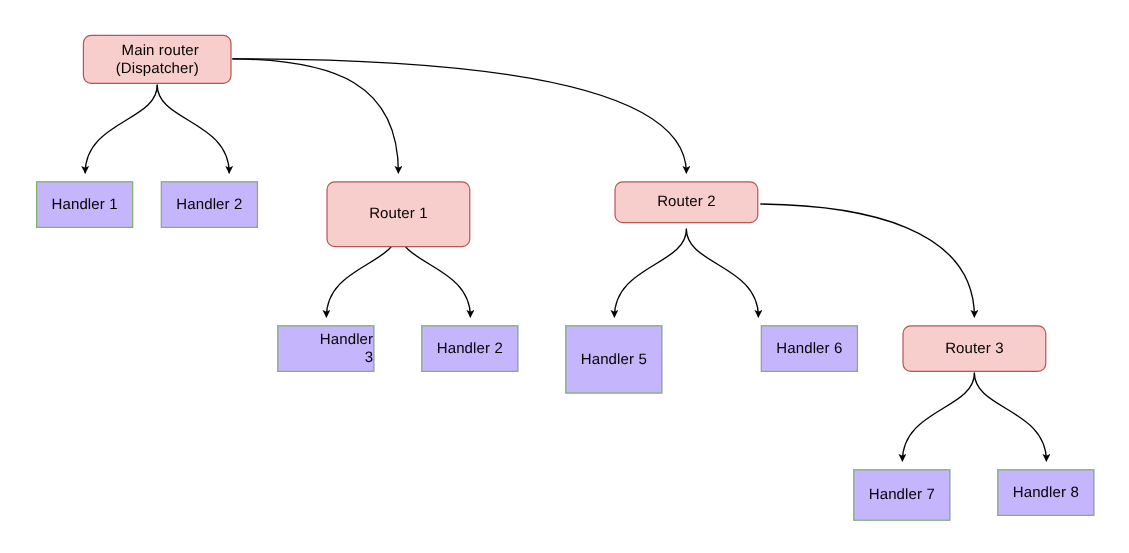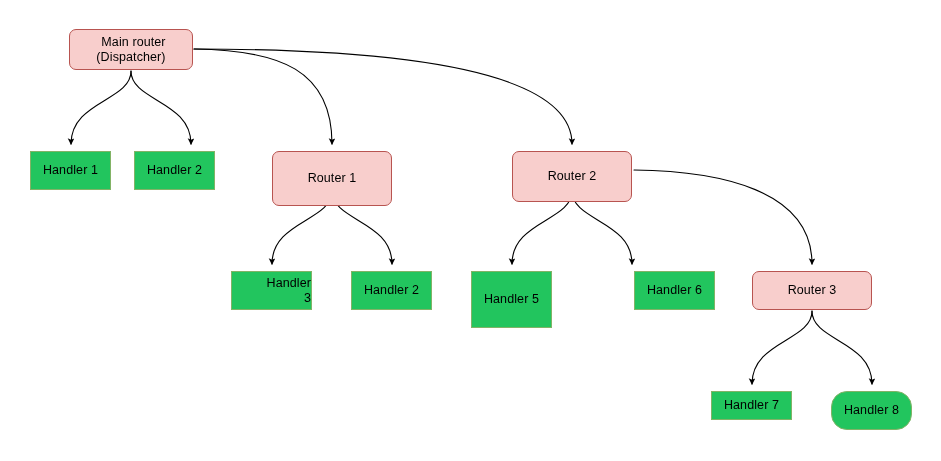--- a/index.html
+++ b/index.html
@@ -37,21 +37,21 @@
     color: #000000;
     letter-spacing: 0.1px;
     white-space: pre-line;
   }
   .node-router {
     background: #f8cecc;
     border: 1px solid #b85450;
     border-radius: 7px;
   }
   .node-handler {
-    background: #22c55e;
+    background: #c4b5fd;
     border: 1px solid #82b366;
     border-radius: 0;
   }
   .node-label {
     display: block;
     white-space: pre-line;
   }
 </style>
 </head>
 <body>
@@ -76,22 +76,22 @@
         <path d="M 812 311 C 812 341 752 341 752 384" fill="none" stroke="#000000" stroke-width="1.1" stroke-linecap="round" marker-end="url(#arrowhead)"></path>
         <path d="M 812 311 C 812 341 872 341 872 384" fill="none" stroke="#000000" stroke-width="1.1" stroke-linecap="round" marker-end="url(#arrowhead)"></path>
       </g>
   </svg>
   <div id="nodes-layer">
       <div class="node node-router" style="left: 69px; top: 29px; width: 124px; height: 41px;"><span class="node-label">Main router
 (Dispatcher)</span></div>
       <div class="node node-handler" style="left: 30px; top: 151px; width: 81px; height: 39px;"><span class="node-label">Handler 1</span></div>
       <div class="node node-handler" style="left: 134px; top: 151px; width: 81px; height: 39px;"><span class="node-label">Handler 2</span></div>
       <div class="node node-router" style="left: 272px; top: 151px; width: 120px; height: 55px;"><span class="node-label">Router 1</span></div>
-      <div class="node node-router" style="left: 512px; top: 151px; width: 120px; height: 51px;"><span class="node-label">Router 2</span></div>
+      <div class="node node-router" style="left: 512px; top: 151px; width: 120px; height: 35px;"><span class="node-label">Router 2</span></div>
       <div class="node node-handler" style="left: 231px; top: 271px; width: 81px; height: 39px; padding-left: 24px;"><span class="node-label">Handler 3</span></div>
       <div class="node node-handler" style="left: 351px; top: 271px; width: 81px; height: 39px;"><span class="node-label">Handler 2</span></div>
       <div class="node node-handler" style="left: 471px; top: 271px; width: 81px; height: 57px;"><span class="node-label">Handler 5</span></div>
       <div class="node node-handler" style="left: 591px; top: 271px; width: 81px; height: 39px; margin-left: 43px;"><span class="node-label">Handler 6</span></div>
       <div class="node node-router" style="left: 752px; top: 271px; width: 120px; height: 39px;"><span class="node-label">Router 3</span></div>
-      <div class="node node-handler" style="left: 711px; top: 391px; width: 81px; height: 29px;"><span class="node-label">Handler 7</span></div>
-      <div class="node node-handler" style="left: 831px; top: 391px; width: 81px; height: 39px; border-radius: 16px;"><span class="node-label">Handler 8</span></div>
+      <div class="node node-handler" style="left: 711px; top: 391px; width: 81px; height: 43px;"><span class="node-label">Handler 7</span></div>
+      <div class="node node-handler" style="left: 831px; top: 391px; width: 81px; height: 39px;"><span class="node-label">Handler 8</span></div>
     </div>
 </div>
 
 </body></html>

